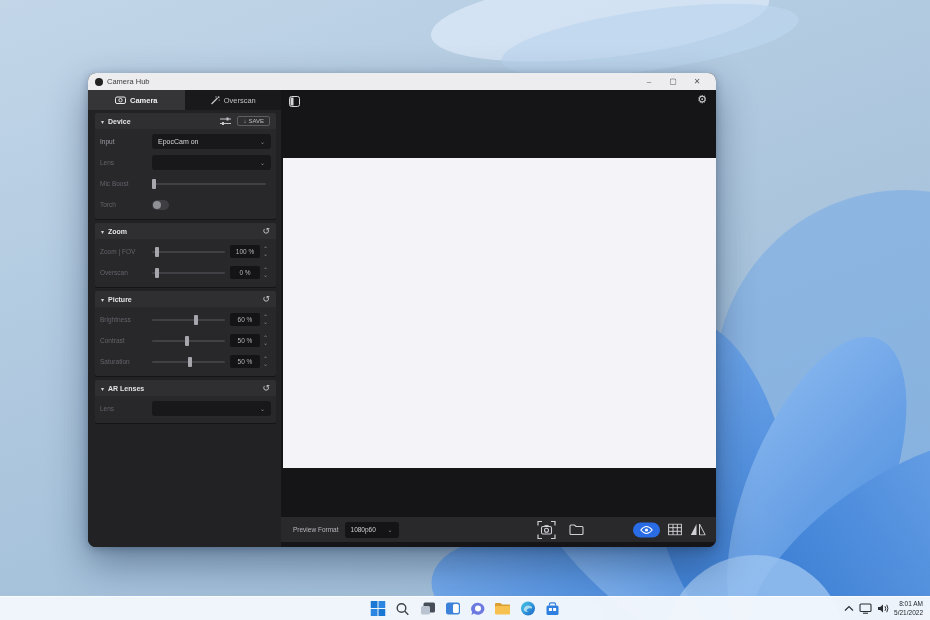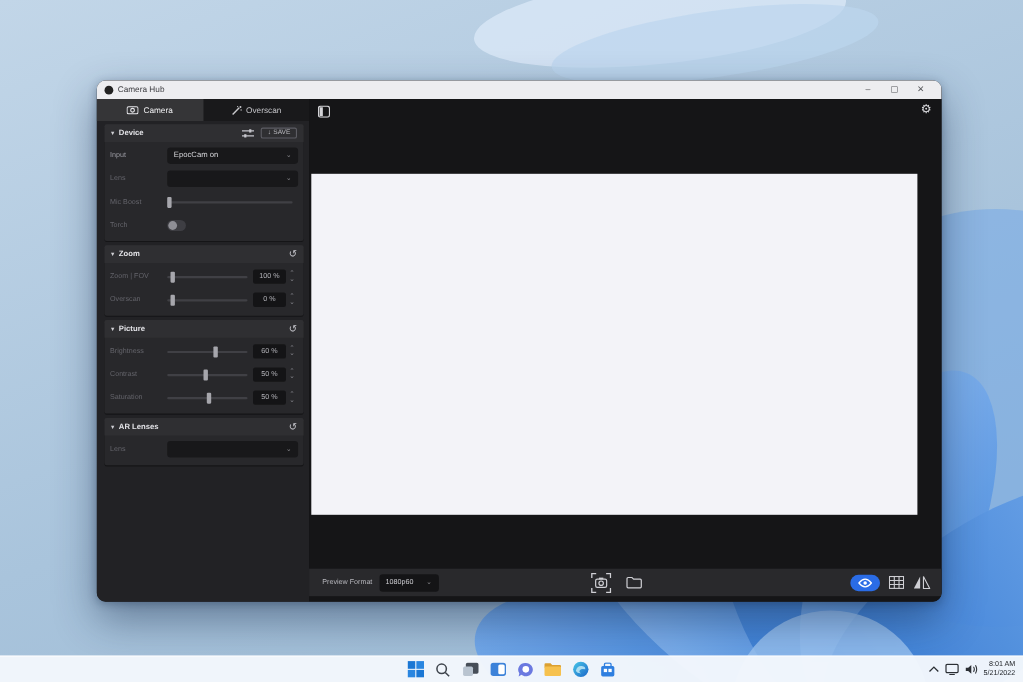--- a/index.html
+++ b/index.html
@@ -3,36 +3,36 @@
 <meta charset="utf-8">
 <style>
   *{box-sizing:border-box;margin:0;padding:0;}
   html,body{width:930px;height:620px;overflow:hidden;}
   body{font-family:"Liberation Sans",sans-serif;position:relative;
        background:linear-gradient(160deg,#c2d6e8 0%,#a9c4dc 55%,#9bb9d4 100%);}
   svg{display:block;}
   .bloom{position:absolute;left:0;top:0;}
 
   
-  .window{position:absolute;left:88px;top:73px;width:768px;height:474px;border-radius:8px;
+  .window{position:absolute;left:88px;top:73px;width:628px;height:474px;border-radius:8px;
           overflow:hidden;background:#1a1a1c;box-shadow:0 16px 38px rgba(20,40,70,.45),0 2px 8px rgba(20,40,70,.3);}
   .titlebar{height:17px;background:#ededf0;display:flex;align-items:center;padding:0 7px;gap:4px;
             font-size:7.5px;color:#3c3c40;}
   .app-ico{width:8px;height:8px;border-radius:50%;background:#222;flex:none;}
   .win-controls{margin-left:auto;display:flex;}
   .win-btn{width:24px;text-align:center;font-size:8px;color:#55565a;line-height:17px;}
 
   .content{position:absolute;top:17px;left:0;right:0;bottom:0;display:flex;}
 
   
   .sidebar{width:193px;background:#222225;flex:none;display:flex;flex-direction:column;}
   .tabbar{display:flex;height:20px;background:#19191b;flex:none;}
   .tab{flex:1;display:flex;align-items:center;justify-content:center;gap:4px;
        font-size:7.5px;color:#c2c2c6;}
-  .tab.active{background:#353537;color:#f0f0f2;font-weight:normal;}
+  .tab.active{background:#353537;color:#f0f0f2;font-weight:bold;}
   .sections{padding:3px 5px 0 7px;}
   .section{background:#28282b;border-radius:2px;margin-bottom:4px;box-shadow:0 1px 0 #151517;}
   .sec-head{height:16px;display:flex;align-items:center;padding:0 6px;gap:4px;background:#2f2f32;
             border-radius:2px 2px 0 0;font-size:7px;color:#e4e4e8;font-weight:bold;}
   .tri{font-size:6px;color:#cfcfd4;font-weight:normal;}
   .sec-body{padding:2px 5px 4px;}
   .row{height:21px;display:flex;align-items:center;}
   .row-label{width:52px;font-size:6.5px;color:#63636a;flex:none;}
   .row-label.lit{color:#9c9ca4;}
   .dropdown{flex:1;height:15px;background:#18181a;border-radius:3px;display:flex;align-items:center;

